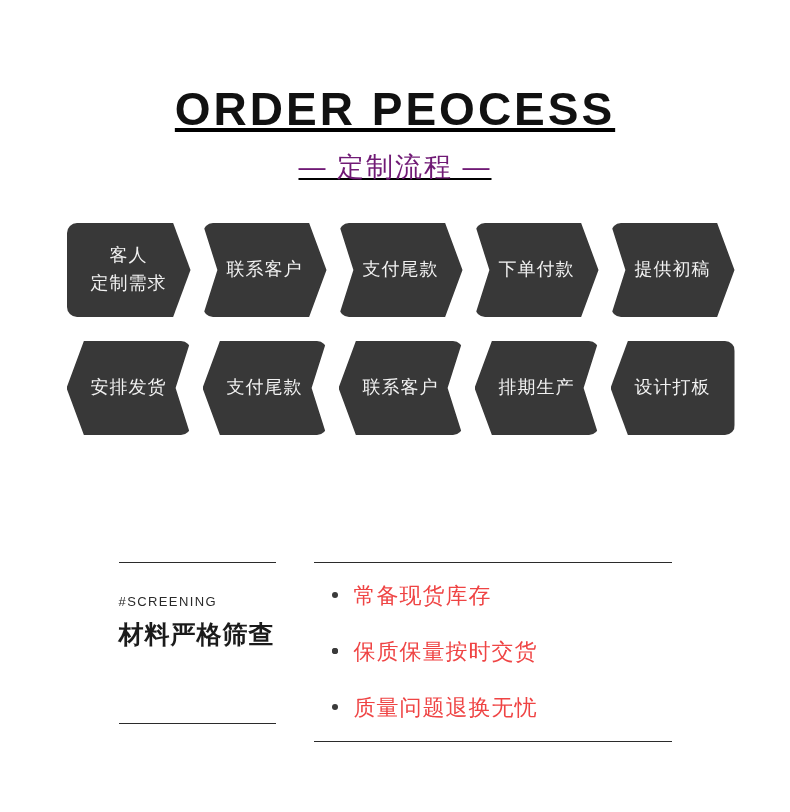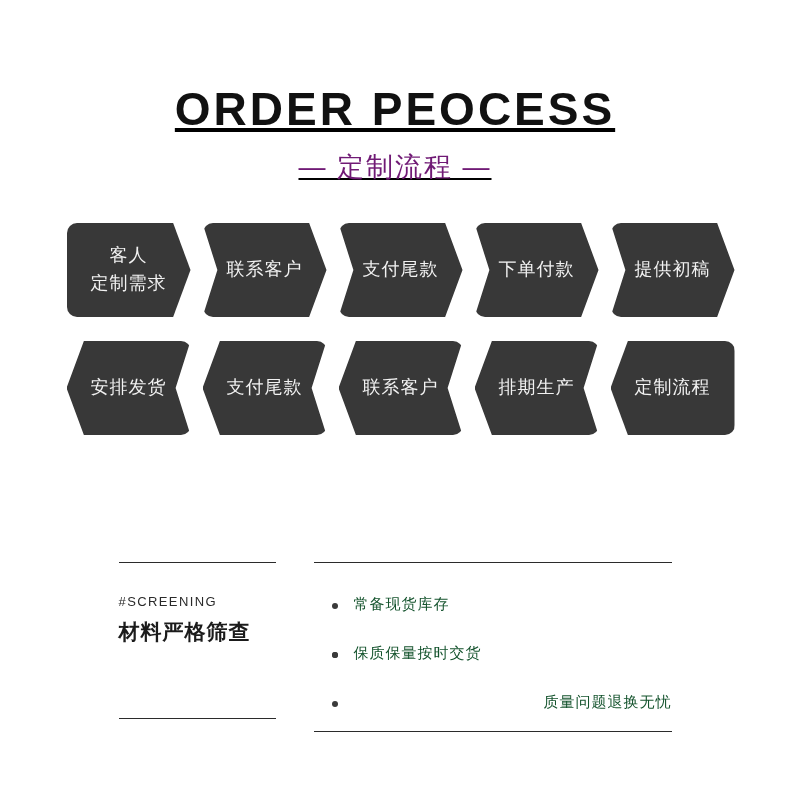--- a/index.html
+++ b/index.html
@@ -139,43 +139,42 @@
   }
   .kicker {
     font-size: 13px;
     letter-spacing: 1.4px;
     color: #2a2a2a;
     font-weight: 500;
     line-height: 1;
   }
   .left-heading {
     margin-top: 11px;
-    font-size: 21px;
+    font-size: 25px;
     font-weight: 700;
     color: #1b1b1b;
     letter-spacing: 1px;
     line-height: 1.2;
   }
 
   .bullets {
     list-style: none;
     margin: 0;
     padding: 22px 0 22px 18px;
   }
   .bullets li {
     position: relative;
-    font-size: 15px;
-    color: #14532d;
+    font-size: 22px;
+    color: #ef4444;
     letter-spacing: 1px;
     line-height: 1;
     padding: 0 0 0 22px;
     margin-bottom: 34px;
-    margin-top: 11px;
-  }
-  .bullets li:last-child { margin-bottom: 0; text-align: right; }
+  }
+  .bullets li:last-child { margin-bottom: 0; }
   .bullets li .dot {
     position: absolute;
     left: 0;
     top: 7px;
     width: 6px;
     height: 6px;
     border-radius: 50%;
     background: #3a3a3a;
   }
 </style>
@@ -224,21 +223,21 @@
       <div class="chev-label">
         <span class="ln">提供初稿</span>
       </div>
     </div>
   </div>
 
   <div class="flow-row row-2">
     <div class="chev dir-left cap-right">
       <div class="chev-shape"></div>
       <div class="chev-label">
-        <span class="ln">定制流程</span>
+        <span class="ln">设计打板</span>
       </div>
     </div>
 
     <div class="chev dir-left notch">
       <div class="chev-shape"></div>
       <div class="chev-label">
         <span class="ln">排期生产</span>
       </div>
     </div>
 

